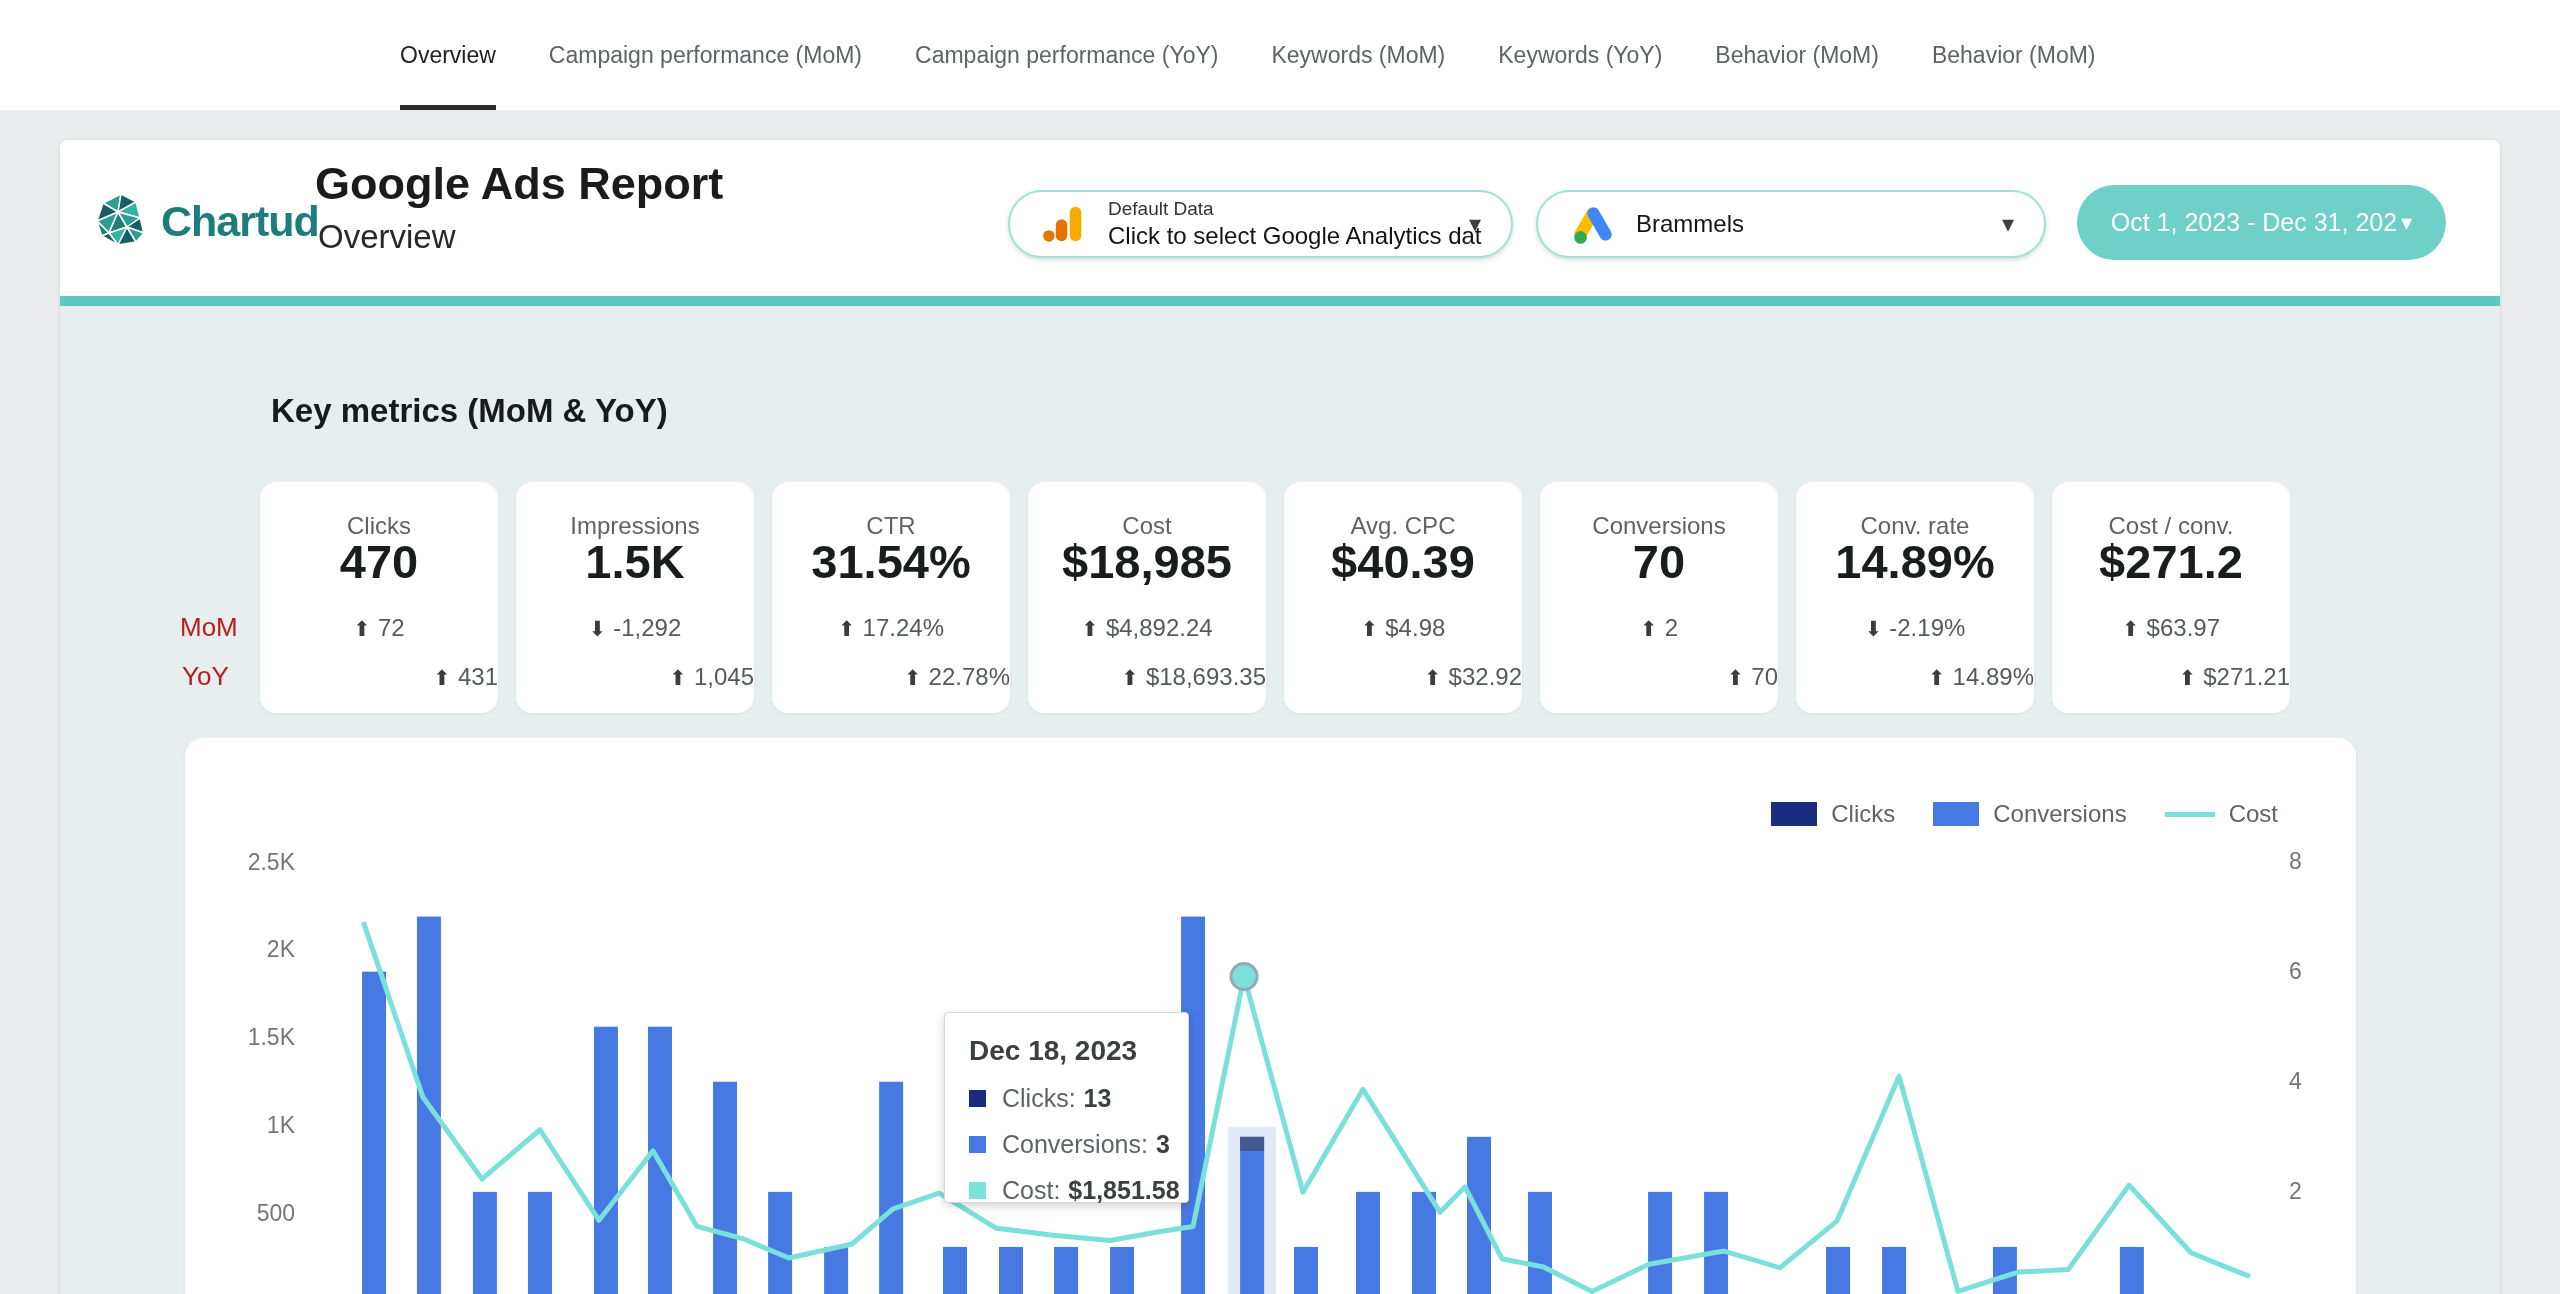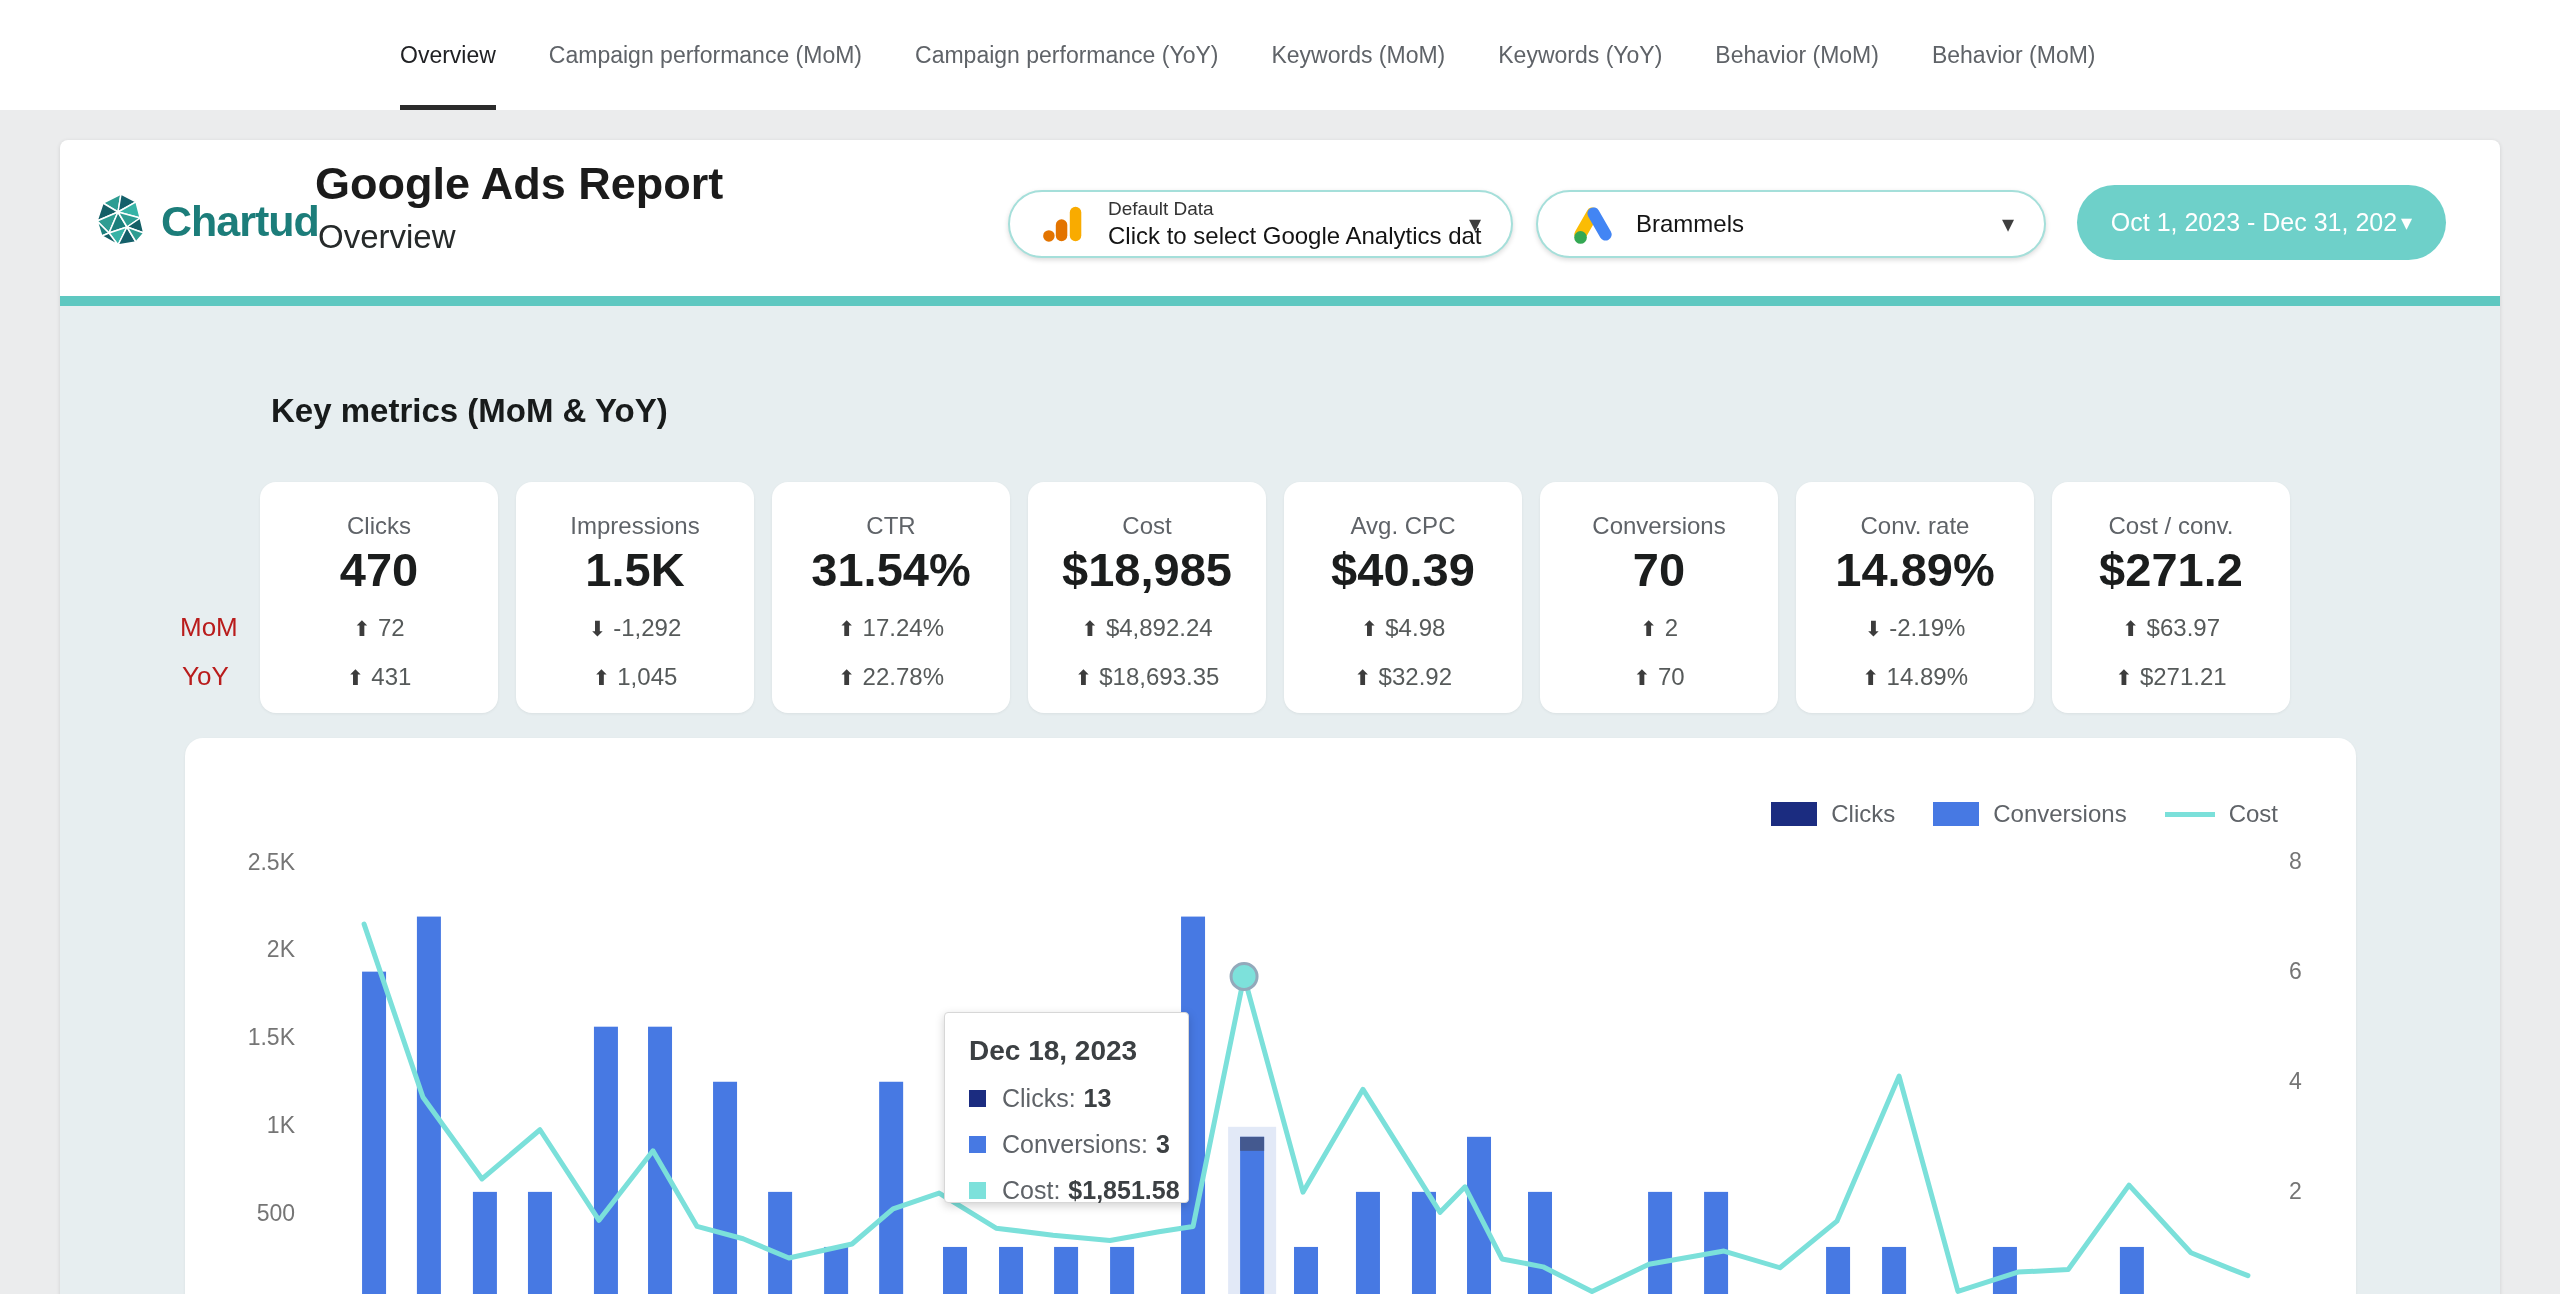--- a/index.html
+++ b/index.html
@@ -59,23 +59,23 @@
   .date-caret { font-size:22px; color:#ffffff; }
   
   .metrics-heading { position:absolute; left:211px; top:252px; font-size:33px; font-weight:bold; color:#181b1b; }
   .row-label { position:absolute; font-size:26px; color:#b91c1c; }
   .cards { position:absolute; left:200px; top:342px; display:flex; gap:18px; }
   .mcard {
     width:238px; height:231px; background:#fff; border-radius:16px;
     box-shadow:0 1px 3px rgba(0,0,0,.06); position:relative; text-align:center;
   }
   .mcard .mtitle { position:absolute; top:30px; width:100%; font-size:24px; color:#5f6368; }
-  .mcard .mvalue { position:absolute; top:60px; width:100%; font-size:47px; font-weight:bold; color:#1b1d1d;text-align:center; }
+  .mcard .mvalue { position:absolute; top:52px; width:100%; font-size:47px; font-weight:bold; color:#1b1d1d;text-align:center; }
   .delta { position:absolute; width:100%; font-size:24px; color:#565a5a; }
-  .delta.mom { top:132px; } .delta.yoy { top:181px; }
+  .delta.mom { top:132px; } .delta.yoy { top:181px;text-align:right; }
   .delta .arr { font-size:21px; color:#3c3c3c; margin-right:7px; }
   
   .chart-card {
     position:absolute; left:125px; top:598px; width:2171px; height:660px;
     background:#fff; border-radius:18px; box-shadow:0 1px 3px rgba(0,0,0,.06);
   }
   .chart-title { position:absolute; left:53px; top:30px; font-size:34px; font-weight:bold; color:#181b1b; }
   .legend { position:absolute; right:78px; top:62px; display:flex; align-items:center; gap:38px; }
   .leg-item { display:flex; align-items:center; gap:14px; font-size:24px; color:#5f6368; }
   .leg-swatch { width:46px; height:24px; }

